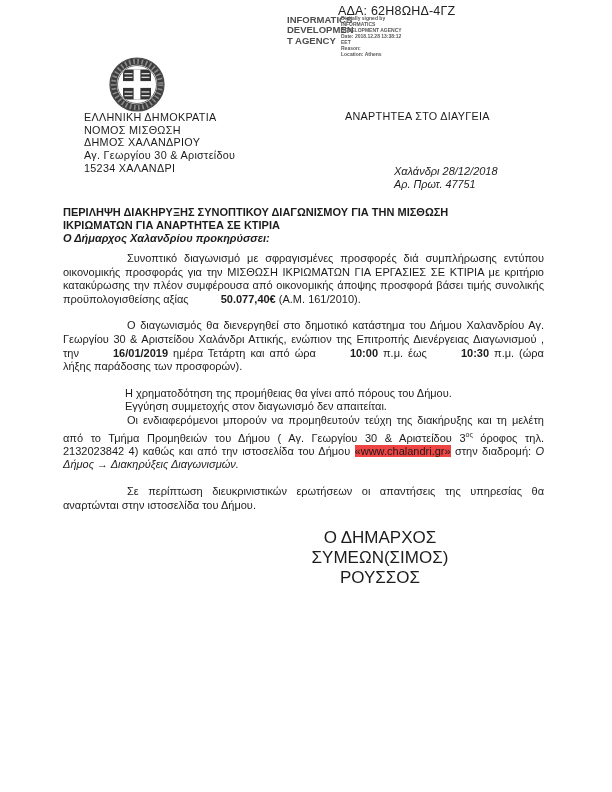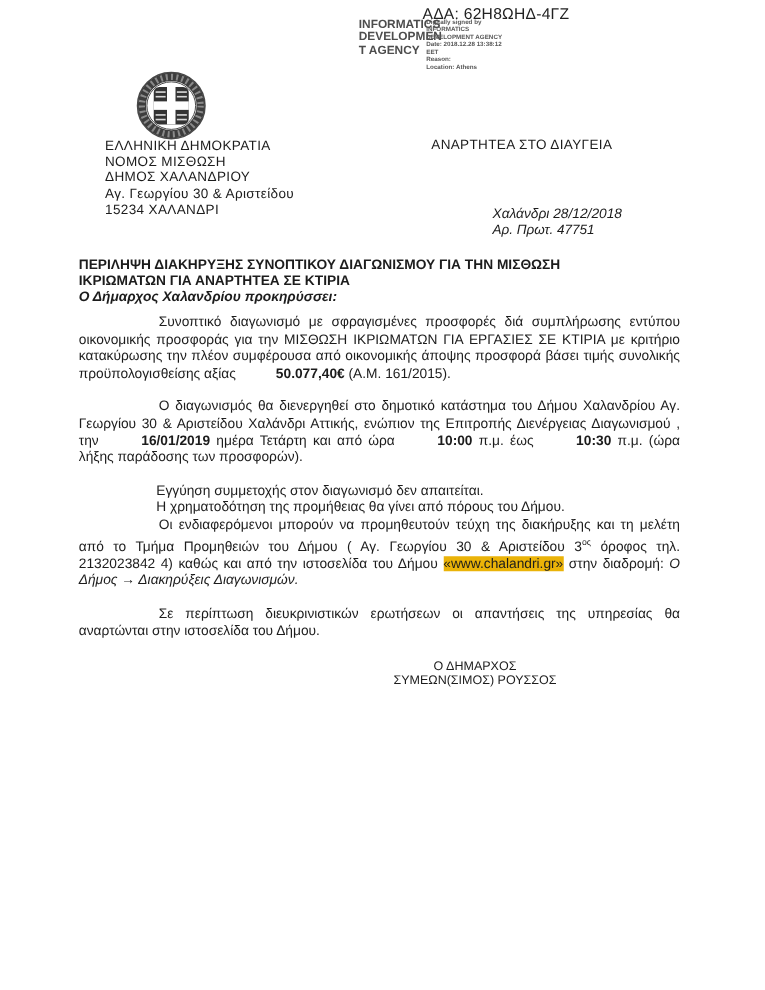--- a/index.html
+++ b/index.html
@@ -19,23 +19,23 @@
   .place-date{position:absolute;top:165px;left:394px;font-size:11px;font-style:italic;}
   .protocol{position:absolute;top:178px;left:394px;font-size:10.8px;font-style:italic;}
   .doc-title{position:absolute;top:206px;left:63px;width:481px;text-align:left;font-weight:bold;font-size:11px;line-height:13px;}
   .doc-title .t3{font-style:italic;}
   .body-text{position:absolute;top:252px;left:63px;width:481px;font-size:11px;line-height:13.6px;text-align:justify;}
   .body-text p{margin:0 0 13px 0;text-indent:64px;}
   .line{padding-left:62px;text-align:left;}
   .gap-top{margin-top:13px;}
   .b{font-weight:bold;padding-left:29px;}
   .i{font-style:italic;}
-  .hl{background:#eab308;}
+  .hl{background:#ef4444;}
   .sup{vertical-align:super;font-size:7px;}
-  .signature{position:absolute;top:528px;left:290px;width:180px;text-align:center;font-size:10px;}
+  .signature{position:absolute;top:528px;left:290px;width:180px;text-align:center;font-size:17px;}
   .sig-name{}
 </style>
 </head>
 <body>
 
 <div class="page">
 
   <div class="ada">ΑΔΑ: 62Η8ΩΗΔ-4ΓΖ</div>
 
   <div class="stamp-big">INFORMATICS
@@ -86,24 +86,24 @@
   <div class="place-date">Χαλάνδρι 28/12/2018</div>
   <div class="protocol">Αρ. Πρωτ. 47751</div>
 
   <div class="doc-title">
     <div>ΠΕΡΙΛΗΨΗ ΔΙΑΚΗΡΥΞΗΣ  ΣΥΝΟΠΤΙΚΟΥ ΔΙΑΓΩΝΙΣΜΟΥ ΓΙΑ ΤΗΝ ΜΙΣΘΩΣΗ</div>
     <div>ΙΚΡΙΩΜΑΤΩΝ ΓΙΑ ΑΝΑΡΤΗΤΕΑ ΣΕ ΚΤΙΡΙΑ</div>
     <div class="t3">Ο Δήμαρχος Χαλανδρίου προκηρύσσει:</div>
   </div>
 
   <div class="body-text">
-    <p><span>Συνοπτικό διαγωνισμό με σφραγισμένες προσφορές διά συμπλήρωσης εντύπου οικονομικής προσφοράς για την ΜΙΣΘΩΣΗ ΙΚΡΙΩΜΑΤΩΝ ΓΙΑ ΕΡΓΑΣΙΕΣ ΣΕ ΚΤΙΡΙΑ με κριτήριο κατακύρωσης την πλέον συμφέρουσα από οικονομικής άποψης προσφορά βάσει τιμής συνολικής προϋπολογισθείσης  αξίας </span><span class="b">50.077,40€</span><span> (Α.Μ. 161/2015).</span></p>
+    <p><span>Συνοπτικό διαγωνισμό με σφραγισμένες προσφορές διά συμπλήρωσης εντύπου οικονομικής προσφοράς για την ΜΙΣΘΩΣΗ ΙΚΡΙΩΜΑΤΩΝ ΓΙΑ ΕΡΓΑΣΙΕΣ ΣΕ ΚΤΙΡΙΑ με κριτήριο κατακύρωσης την πλέον συμφέρουσα από οικονομικής άποψης προσφορά βάσει τιμής συνολικής προϋπολογισθείσης  αξίας </span><span class="b">50.077,40€</span><span> (Α.Μ. 161/2010).</span></p>
     <p><span>Ο διαγωνισμός θα διενεργηθεί στο δημοτικό κατάστημα του Δήμου Χαλανδρίου Αγ. Γεωργίου 30 &amp; Αριστείδου Χαλάνδρι Αττικής, ενώπιον της Επιτροπής Διενέργειας Διαγωνισμού , την </span><span class="b">16/01/2019</span><span> ημέρα Τετάρτη και από ώρα </span><span class="b">10:00</span><span> π.μ. έως </span><span class="b">10:30</span><span> π.μ. (ώρα λήξης παράδοσης των προσφορών).</span></p>
+    <div class="line">Η χρηματοδότηση της προμήθειας θα γίνει από πόρους του Δήμου.</div>
     <div class="line">Εγγύηση συμμετοχής στον διαγωνισμό δεν απαιτείται.</div>
-    <div class="line">Η χρηματοδότηση της προμήθειας θα γίνει από πόρους του Δήμου.</div>
     <p class="gap-top"><span>Οι ενδιαφερόμενοι μπορούν να προμηθευτούν τεύχη της διακήρυξης  και τη μελέτη από το Τμήμα Προμηθειών του Δήμου ( Αγ. Γεωργίου 30 &amp; Αριστείδου  3</span><span class="sup">ος</span><span> όροφος τηλ. 2132023842 4) καθώς και από την ιστοσελίδα του Δήμου </span><span class="hl">«www.chalandri.gr»</span><span> στην διαδρομή: </span><span class="i">Ο Δήμος → Διακηρύξεις Διαγωνισμών.</span></p>
     <p><span>Σε περίπτωση διευκρινιστικών ερωτήσεων οι απαντήσεις της υπηρεσίας θα αναρτώνται στην ιστοσελίδα του Δήμου.</span></p>
   </div>
 
   <div class="signature">
     <div>Ο ΔΗΜΑΡΧΟΣ</div>
     <div class="sig-name">ΣΥΜΕΩΝ(ΣΙΜΟΣ) ΡΟΥΣΣΟΣ</div>
   </div>
 
 </div>

